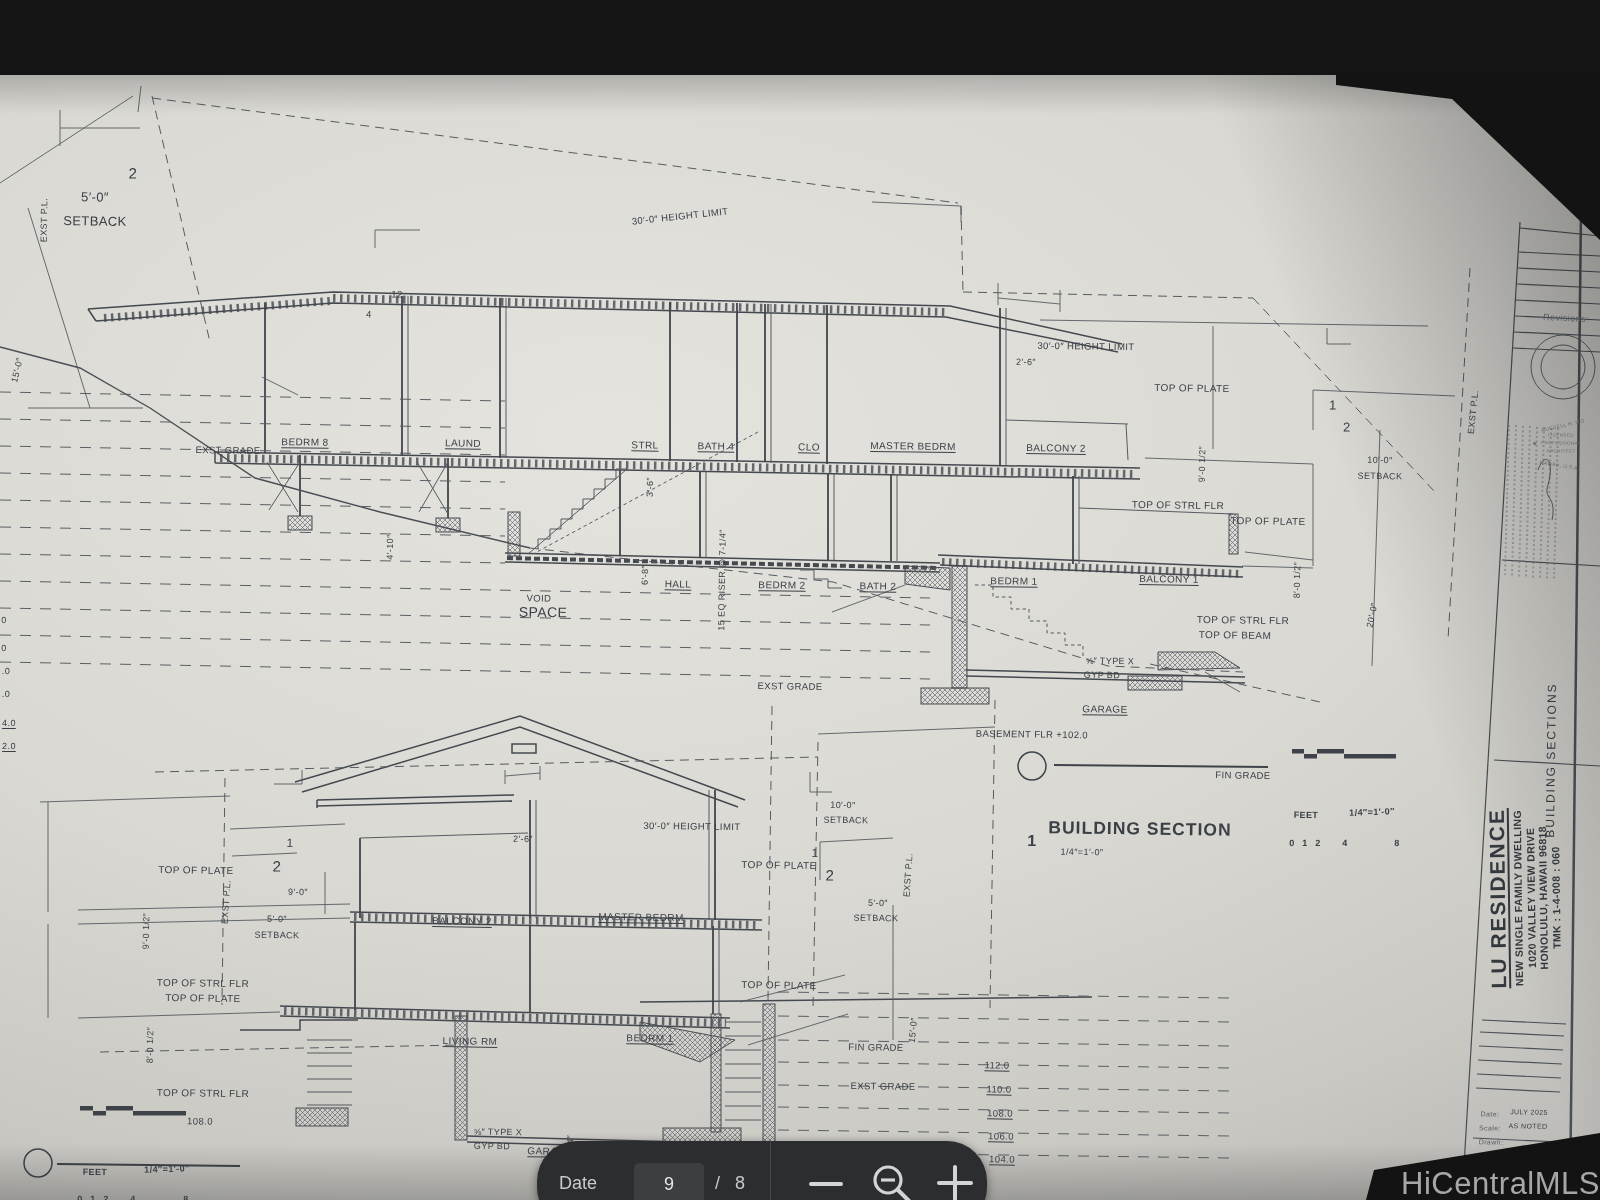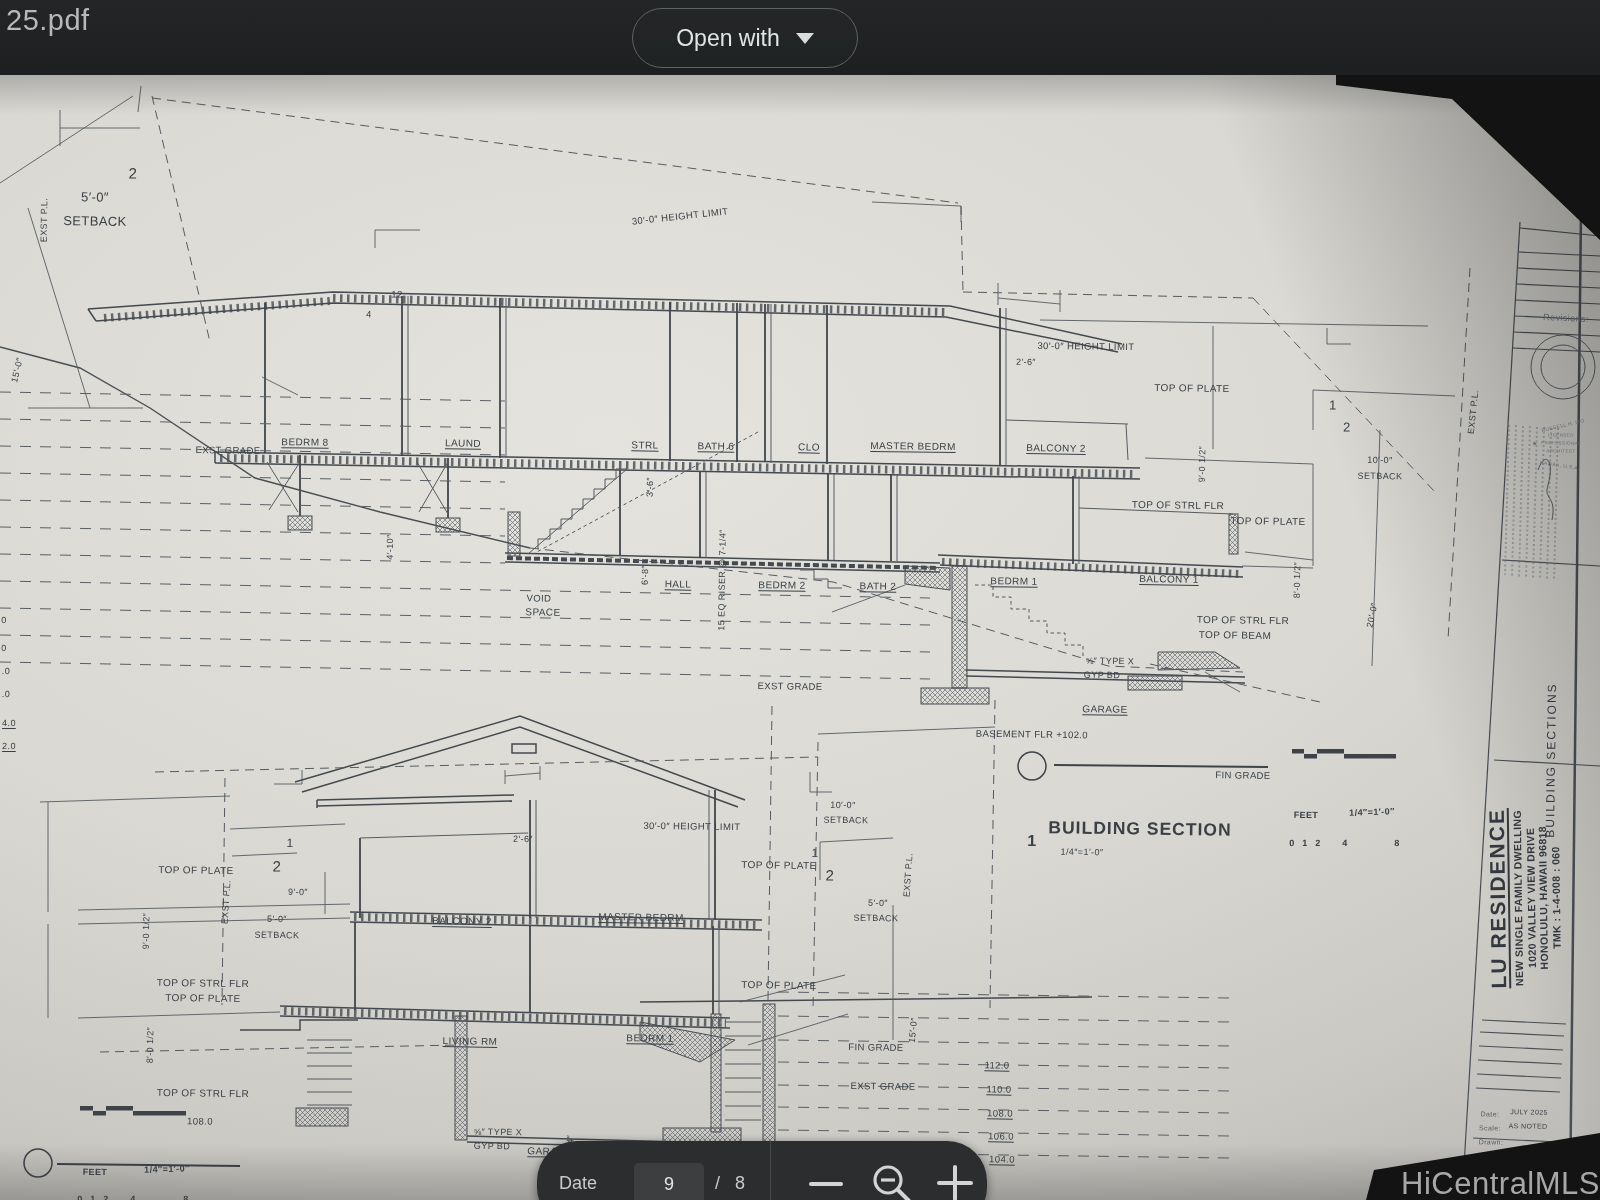--- a/index.html
+++ b/index.html
@@ -380,21 +380,21 @@
       <div class="lbl-a" style="left: 305px; top: 367px;">
         <span class="lbl" style="text-decoration: underline; transform: translate(-50%, -50%) rotate(0.8deg);">BEDRM 8</span>
       </div>
       <div class="lbl-a" style="left: 463px; top: 368px;">
         <span class="lbl" style="text-decoration: underline; transform: translate(-50%, -50%) rotate(0.8deg);">LAUND</span>
       </div>
       <div class="lbl-a" style="left: 645px; top: 370px;">
         <span class="lbl" style="text-decoration: underline; transform: translate(-50%, -50%) rotate(0.8deg);">STRL</span>
       </div>
       <div class="lbl-a" style="left: 716px; top: 371px;">
-        <span class="lbl" style="text-decoration: underline; transform: translate(-50%, -50%) rotate(0.8deg);">BATH 6</span>
+        <span class="lbl" style="text-decoration: underline; transform: translate(-50%, -50%) rotate(0.8deg);">BATH 4</span>
       </div>
       <div class="lbl-a" style="left: 809px; top: 372px;">
         <span class="lbl" style="text-decoration: underline; transform: translate(-50%, -50%) rotate(0.8deg);">CLO</span>
       </div>
       <div class="lbl-a" style="left: 913px; top: 371px;">
         <span class="lbl" style="text-decoration: underline; transform: translate(-50%, -50%) rotate(0.8deg);">MASTER BEDRM</span>
       </div>
       <div class="lbl-a" style="left: 1056px; top: 373px;">
         <span class="lbl" style="text-decoration: underline; transform: translate(-50%, -50%) rotate(0.8deg);">BALCONY 2</span>
       </div>
@@ -461,21 +461,21 @@
       <div class="lbl-a" style="left: 1014px; top: 506px;">
         <span class="lbl" style="text-decoration: underline; transform: translate(-50%, -50%) rotate(0.8deg);">BEDRM 1</span>
       </div>
       <div class="lbl-a" style="left: 1169px; top: 504px;">
         <span class="lbl" style="text-decoration: underline; transform: translate(-50%, -50%) rotate(0.8deg);">BALCONY 1</span>
       </div>
       <div class="lbl-a" style="left: 539px; top: 523px;">
         <span class="lbl" style="font-size: 9.5px; transform: translate(-50%, -50%) rotate(0.8deg);">VOID</span>
       </div>
       <div class="lbl-a" style="left: 543px; top: 537px;">
-        <span class="lbl" style="font-size: 10px; transform: translate(-50%, -50%) rotate(0.8deg); text-align: center;">SPACE</span>
+        <span class="lbl" style="font-size: 14px; transform: translate(-50%, -50%) rotate(0.8deg); text-align: center;">SPACE</span>
       </div>
       <div class="lbl-a" style="left: 1243px; top: 545px;">
         <span class="lbl" style="transform: translate(-50%, -50%) rotate(0.8deg);">TOP OF STRL FLR</span>
       </div>
       <div class="lbl-a" style="left: 1235px; top: 560px;">
         <span class="lbl" style="transform: translate(-50%, -50%) rotate(0.8deg);">TOP OF BEAM</span>
       </div>
       <div class="lbl-a" style="left: 1110px; top: 586px;">
         <span class="lbl" style="font-size: 9px; transform: translate(-50%, -50%) rotate(0.8deg);">⅝″ TYPE X</span>
       </div>
@@ -750,27 +750,20 @@
       <div class="proj-line">NEW SINGLE FAMILY DWELLING</div>
       <div class="proj-line">1020 VALLEY VIEW DRIVE</div>
       <div class="proj-line">HONOLULU, HAWAII 96818</div>
       <div class="proj-line">TMK : 1-4-008 : 060</div>
     </div>
   </div>
 
   <div class="dark-notch"></div>
   <div class="dark-corner"></div>
 
-  <div class="topbar">
-    <div class="filename">25.pdf</div>
-    <div class="openwith">
-      <span class="txt">Open with</span>
-      <span class="caret"></span>
-    </div>
-  </div>
 
   <div class="pill">
     <span class="pagelab">Date</span>
     <input readonly="" value="9" style="">
     <span class="slash">/</span>
     <span class="total">8</span>
     <div class="divider"></div>
     <div class="minusbar"></div>
     <div class="magwrap">
       <svg width="46" height="46" viewBox="0 0 46 46">

